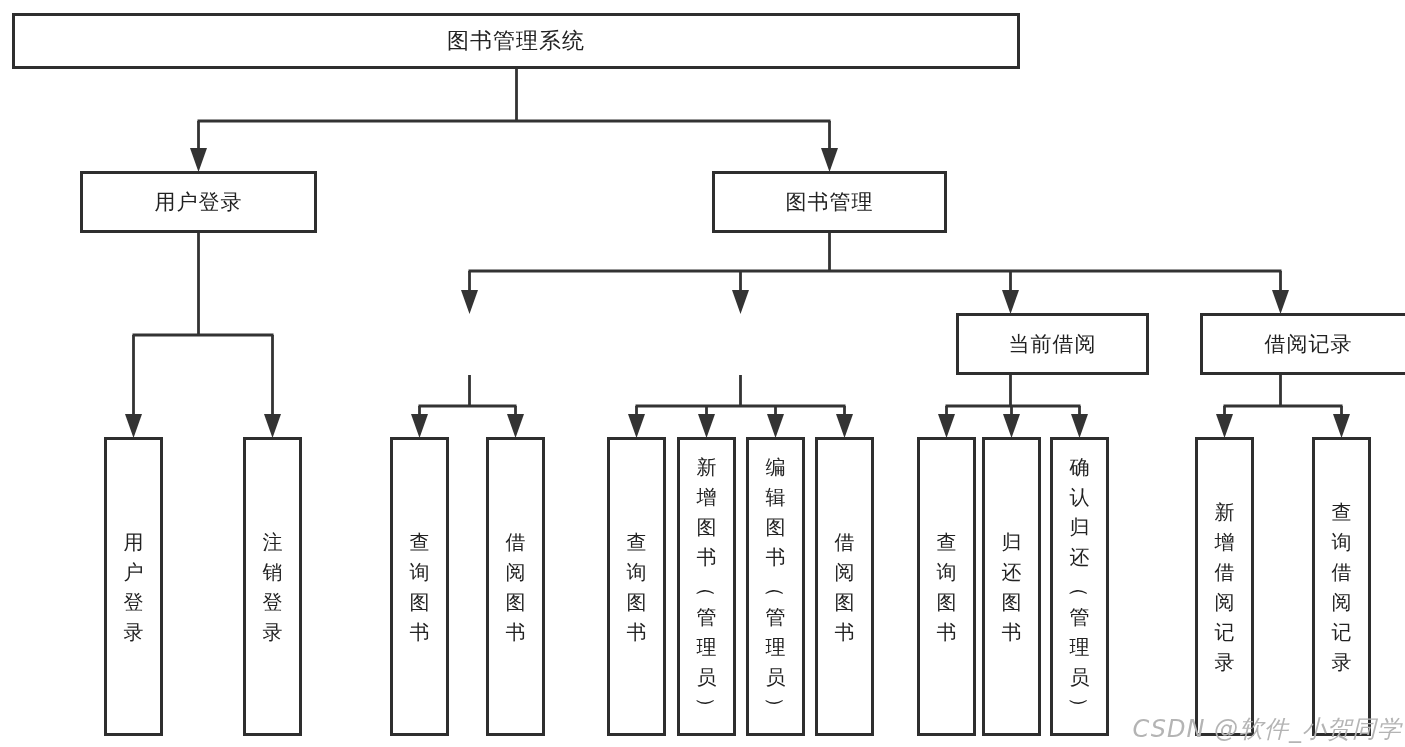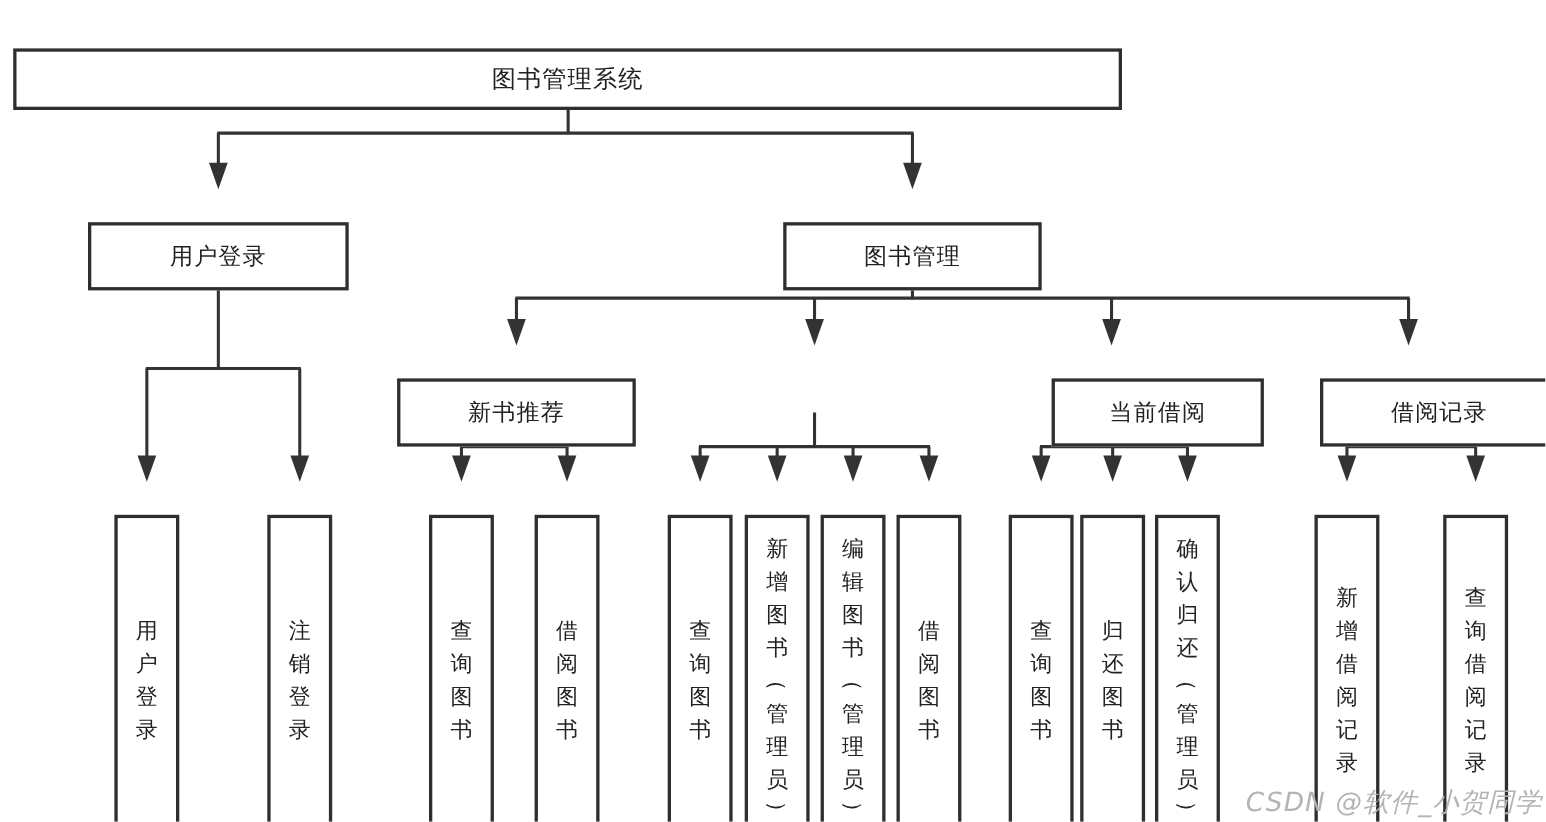--- a/index.html
+++ b/index.html
@@ -12,21 +12,20 @@
   }
   #connectors{position:absolute;left:0;top:0;width:1405px;height:747px;}
   .node{
     position:absolute;
     box-sizing:border-box;
     background:#ffffff;
     border:3px solid #2e2e2e;
     display:flex;align-items:center;justify-content:center;
     color:#222222;
     z-index:2;
-    margin-top:31px;
   }
   .node.h span{font-size:21px;letter-spacing:1px;white-space:nowrap;}
   .node.root span{font-size:22px;}
   .vlabel{
     display:flex;flex-direction:column;align-items:center;justify-content:center;
     gap:10px;font-size:20px;line-height:1;
   }
   .vchar{display:block;}
   .vchar.rot{transform:rotate(90deg);}
   #watermark{
@@ -99,23 +98,20 @@
     <span>图书管理系统</span>
   </div>
 
   <div class="node h" style="left:80px;top:171px;width:237px;height:62px">
     <span>用户登录</span>
   </div>
   <div class="node h" style="left:712px;top:171px;width:235px;height:62px">
     <span>图书管理</span>
   </div>
 
-  <div class="node h" style="left:361px;top:313px;width:217px;height:62px">
-    <span>新书推荐</span>
-  </div>
   <div class="node h" style="left:956px;top:313px;width:193px;height:62px">
     <span>当前借阅</span>
   </div>
   <div class="node h" style="left:1200px;top:313px;width:217px;height:62px">
     <span>借阅记录</span>
   </div>
 
   <div class="node leaf" style="left:104px;top:437px;width:59px;height:299px">
     <div class="vlabel">
         <div class="vchar">用</div>

